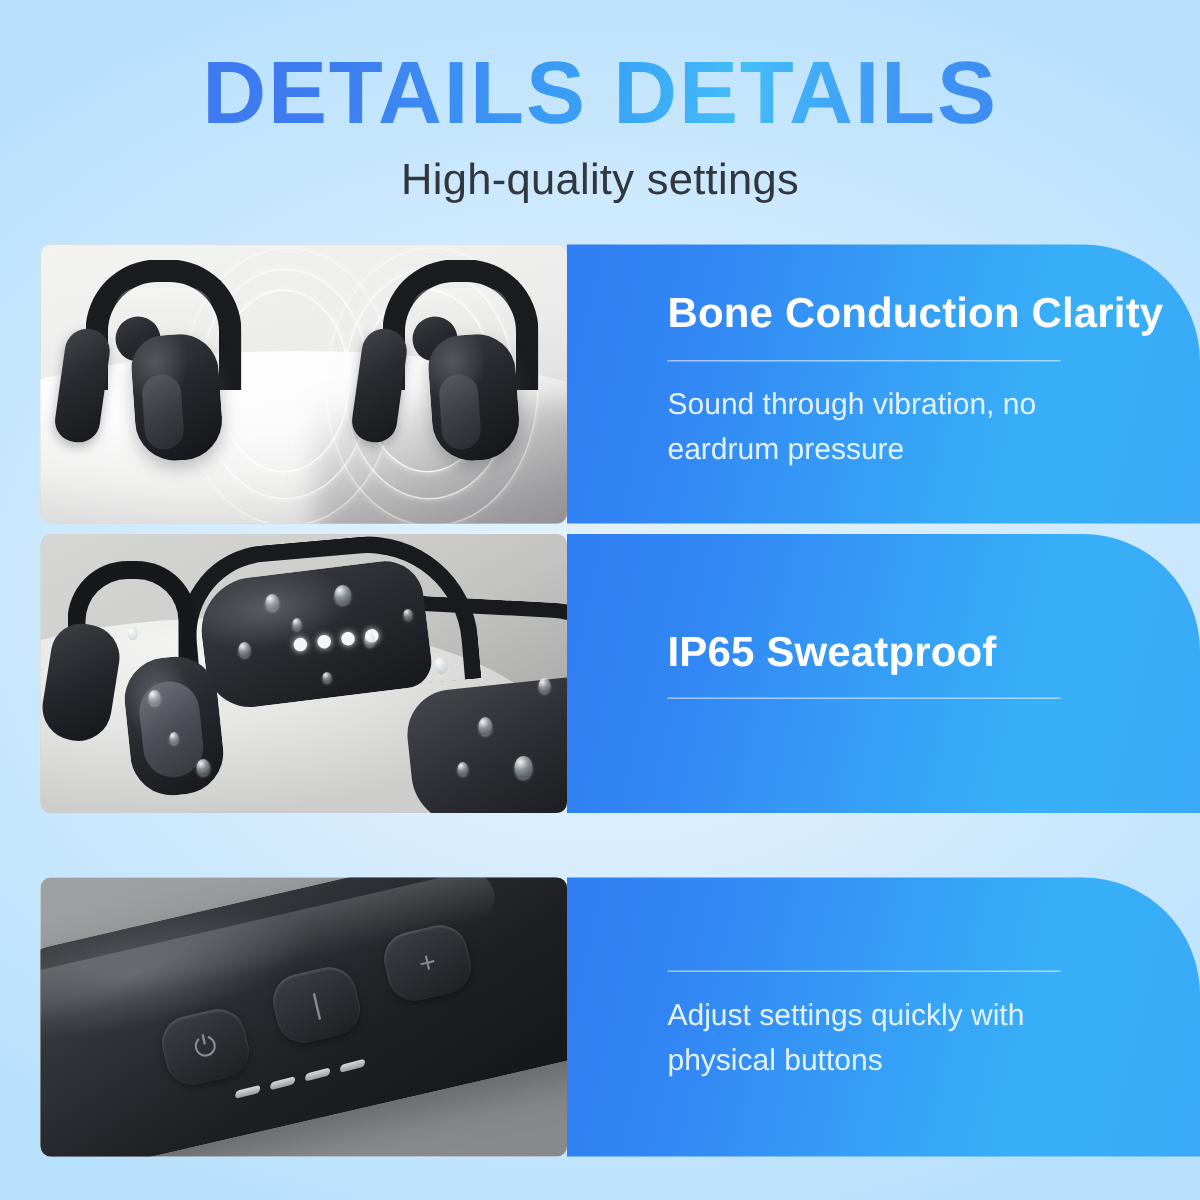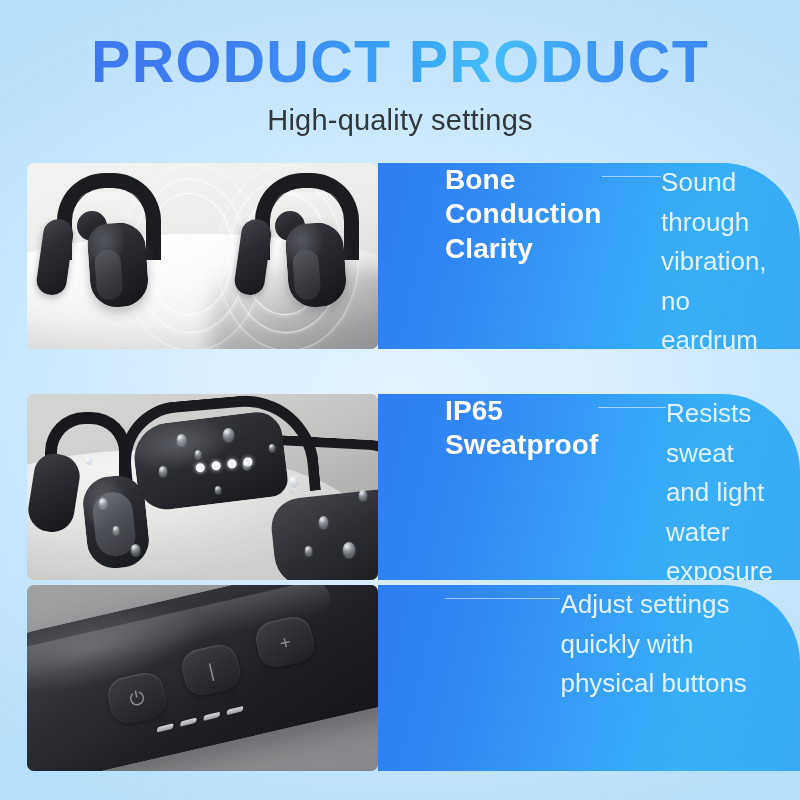--- a/index.html
+++ b/index.html
@@ -55,21 +55,21 @@
   }
 
   
   .card {
     position: absolute;
     left: 27px;
     width: 773px;
     height: 186px;
   }
   .card--1 { top: 163px; }
-  .card--2 { top: 394px; }
+  .card--2 { top: 356px; }
   .card--3 { top: 585px; }
 
   .card-photo {
     position: absolute;
     left: 0;
     top: 0;
     width: 351px;
     height: 186px;
     border-radius: 7px;
     overflow: hidden;
@@ -87,41 +87,42 @@
     overflow: hidden;
   }
 
   .panel-inner {
     position: absolute;
     left: 67px;
     top: 0;
     right: 18px;
     bottom: 0;
     display: flex;
-    flex-direction: row;
+    flex-direction: column;
+    justify-content: center;
   }
   .card--1 .panel-inner { padding-bottom: 4px; }
 
   .card-title {
     margin: 0;
     font-size: 28px;
     line-height: 1.23;
     font-weight: bold;
     color: #ffffff;
     letter-spacing: 0.1px;
   }
   .card-divider {
     width: 262px;
     height: 1px;
     background: rgba(255,255,255,0.55);
     margin: 13px 0 14px 0;
   }
   .card-desc {
     margin: 0;
-    font-size: 26px;
+    font-size: 20px;
     line-height: 1.52;
     color: #e3f1fe;
     font-weight: normal;
     max-width: 310px;
   }
 
   
   .photo1 {
     position: absolute;
     inset: 0;
@@ -437,21 +438,21 @@
     border-left: none;
     transform: rotate(10deg);
   }
 </style>
 </head>
 <body>
 
 <div id="page">
 
   <div class="header">
-    <h1 class="main-title">PRODUCT PRODUCT</h1>
+    <h1 class="main-title">DETAILS DETAILS</h1>
     <p class="sub-title">High-quality settings</p>
   </div>
 
   <div class="card card--1">
 
     <div class="card-photo">
       <div class="photo1">
         <div class="p1-table"></div>
         <div class="p1-shadow"></div>
 
@@ -529,21 +530,20 @@
         <div class="drop" style="left:58px;top:62px;width:7px;height:9px;"></div>
         <div class="drop" style="left:332px;top:96px;width:8px;height:10px;"></div>
         <div class="drop" style="left:188px;top:92px;width:6px;height:7px;"></div>
       </div>
     </div>
 
     <div class="card-panel">
       <div class="panel-inner">
         <h2 class="card-title">IP65 Sweatproof</h2>
         <div class="card-divider"></div>
-        <p class="card-desc">Resists sweat and light water exposure</p>
       </div>
     </div>
   </div>
 
   <div class="card card--3">
 
     <div class="card-photo">
       <div class="photo3">
         <div class="p3-cable"></div>
         <div class="p3-bar"></div>

